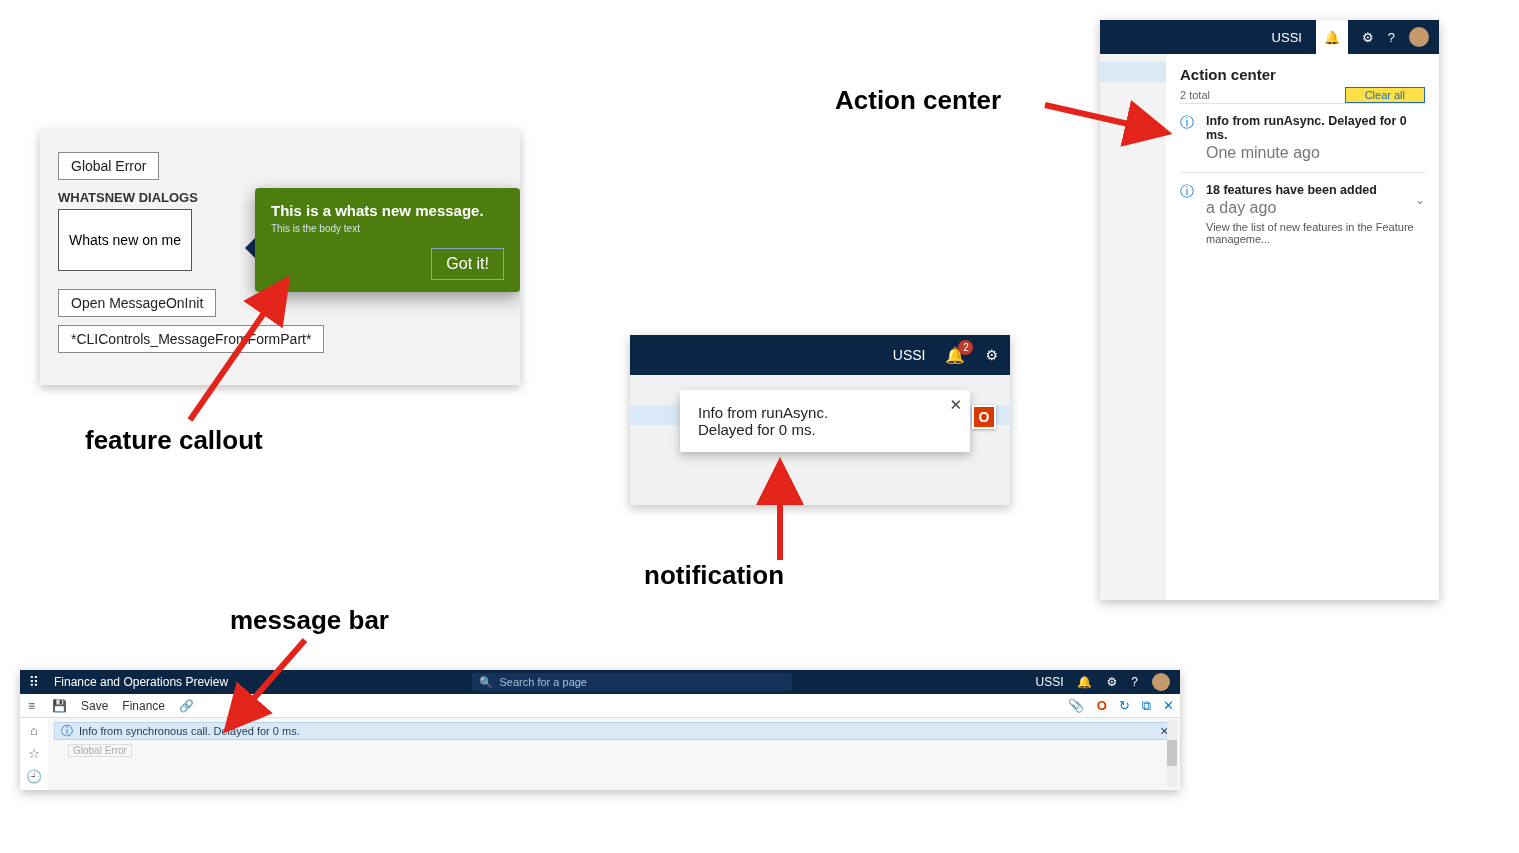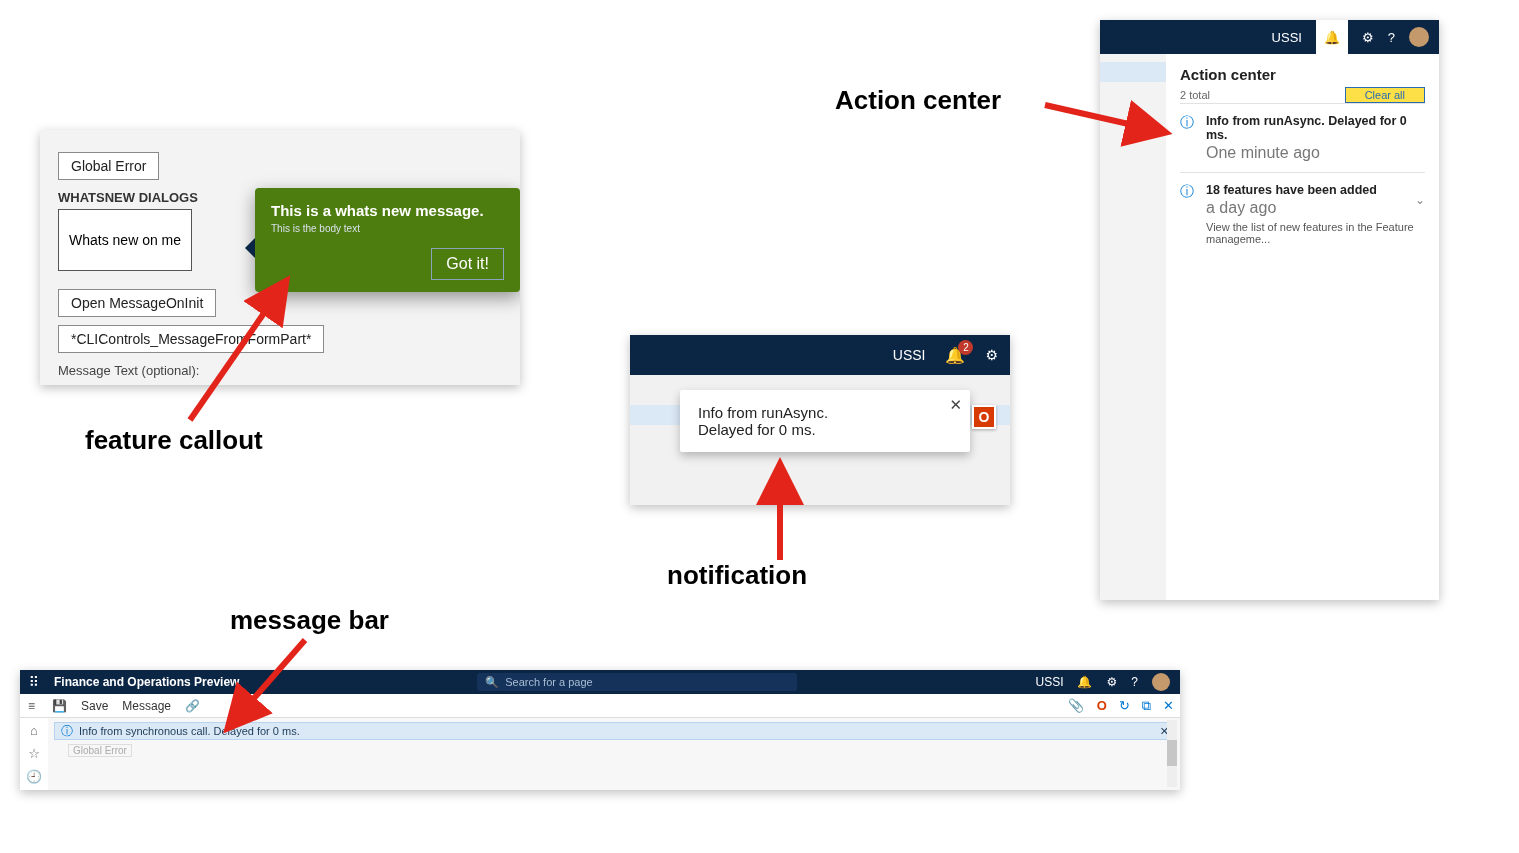--- a/index.html
+++ b/index.html
@@ -42,21 +42,21 @@
   #ac .item .ico{color:#0078d4;font-size:14px;width:16px;flex-shrink:0}
   #ac .item .txt{flex:1}
   #ac .item .ttl{font-size:12.5px;font-weight:600;color:#222}
   #ac .item .sub{font-size:16px;color:#777;margin-top:2px}
   #ac .item .det{font-size:11px;color:#555;margin-top:4px}
   #ac .item .chev{position:absolute;right:0;top:20px;color:#888;font-size:12px}
   
   #mb{left:20px;top:670px;width:1160px;height:120px;background:#f7f7f7}
   #mb .top{height:24px;background:#0b2545;color:#fff;display:flex;align-items:center;font-size:12px}
   #mb .waffle{width:28px;text-align:center;font-size:14px}
-  #mb .title{font-weight:700;padding-left:6px}
+  #mb .title{font-weight:400;padding-left:6px}
   #mb .search{margin-left:auto;margin-right:auto;background:#15335a;border-radius:3px;width:320px;height:18px;display:flex;align-items:center;padding:0 8px;color:#a9bdd6;font-size:11px;gap:6px}
   #mb .top-right{display:flex;gap:14px;align-items:center;padding-right:10px;font-size:12px}
   #mb .top-right .av{width:18px;height:18px;border-radius:50%;background:#c49a6c}
   #mb .toolbar{height:24px;background:#fff;border-bottom:1px solid #ddd;display:flex;align-items:center;padding:0 32px 0 32px;font-size:12px;color:#333;gap:14px;position:relative}
   #mb .toolbar .hamb{position:absolute;left:8px;color:#555}
   #mb .tb-right{position:absolute;right:6px;display:flex;gap:12px;color:#0078d4;font-size:13px}
   #mb .leftcol{position:absolute;left:0;top:24px;width:28px;bottom:0;background:#fff;border-right:0;display:flex;flex-direction:column;align-items:center;gap:8px;padding-top:6px;color:#666;font-size:13px}
   #mb .msgbar{margin-left:34px;margin-right:6px;margin-top:4px;height:18px;background:#dbe9f7;border:1px solid #b6d3ef;display:flex;align-items:center;font-size:11px;color:#1b3a57;padding:0 6px;position:relative}
   #mb .msgbar .mico{color:#0078d4;margin-right:6px;font-size:12px}
   #mb .msgbar .mx{position:absolute;right:4px;color:#1b3a57}
@@ -78,21 +78,20 @@
     <div class="sec-label">WHATSNEW DIALOGS</div>
     <div class="whats-row">
       <button class="whats-btn">Whats new on me</button>
       <span style="width:210px"></span>
       <button class="btn" style="opacity:.7">ts new</button>
     </div>
     <div style="height:14px"></div>
     <button class="btn">Open MessageOnInit</button>
     <br>
     <button class="btn">*CLIControls_MessageFromFormPart*</button>
-    <div class="small" style="margin-top:6px">Message Text (optional):</div>
   </div>
   <div class="callout">
     <h4>This is a whats new message.</h4>
     <p>This is the body text</p>
     <button class="gotit">Got it!</button>
     <div style="clear:both"></div>
   </div>
 </div>
 
 <div id="nt" class="panel">
@@ -165,21 +164,21 @@
   <div class="leftcol">
     <span>≡</span>
     <span>⌂</span>
     <span>☆</span>
     <span>🕘</span>
   </div>
   <div class="toolbar">
     <span class="hamb">≡</span>
     <span>💾</span>
     <span>Save</span>
-    <span>Message</span>
+    <span>Finance</span>
     <span style="color:#666">🔗</span>
     <div class="tb-right">
       <span>📎</span>
       <span style="color:#d83b01;font-weight:bold">O</span>
       <span>↻</span>
       <span>⧉</span>
       <span>✕</span>
     </div>
   </div>
   <div class="msgbar">
@@ -187,21 +186,21 @@
     <span>Info from synchronous call. Delayed for 0 ms.</span>
     <span class="mx">✕</span>
   </div>
   <div class="ghost">Global Error</div>
   <div class="sbar">
       <div class="thumb"></div>
     </div>
 </div>
 
 <div class="anno" style="left:85px;top:425px">feature callout</div>
-<div class="anno" style="left:667px;top:560px">notification</div>
+<div class="anno" style="left:644px;top:560px">notification</div>
 <div class="anno" style="left:835px;top:85px">Action center</div>
 <div class="anno" style="left:230px;top:605px">message bar</div>
 
 <svg class="arrow" style="left:170px;top:270px" width="160" height="160">
   <defs>
       <marker id="ah1" markerWidth="8" markerHeight="8" refX="5" refY="4" orient="auto">
         <path d="M0,0 L8,4 L0,8 Z" fill="#e2241a"></path>
       </marker>
     </defs>
   <line x1="20" y1="150" x2="110" y2="20" stroke="#e2241a" stroke-width="6" marker-end="url(#ah1)"></line>

